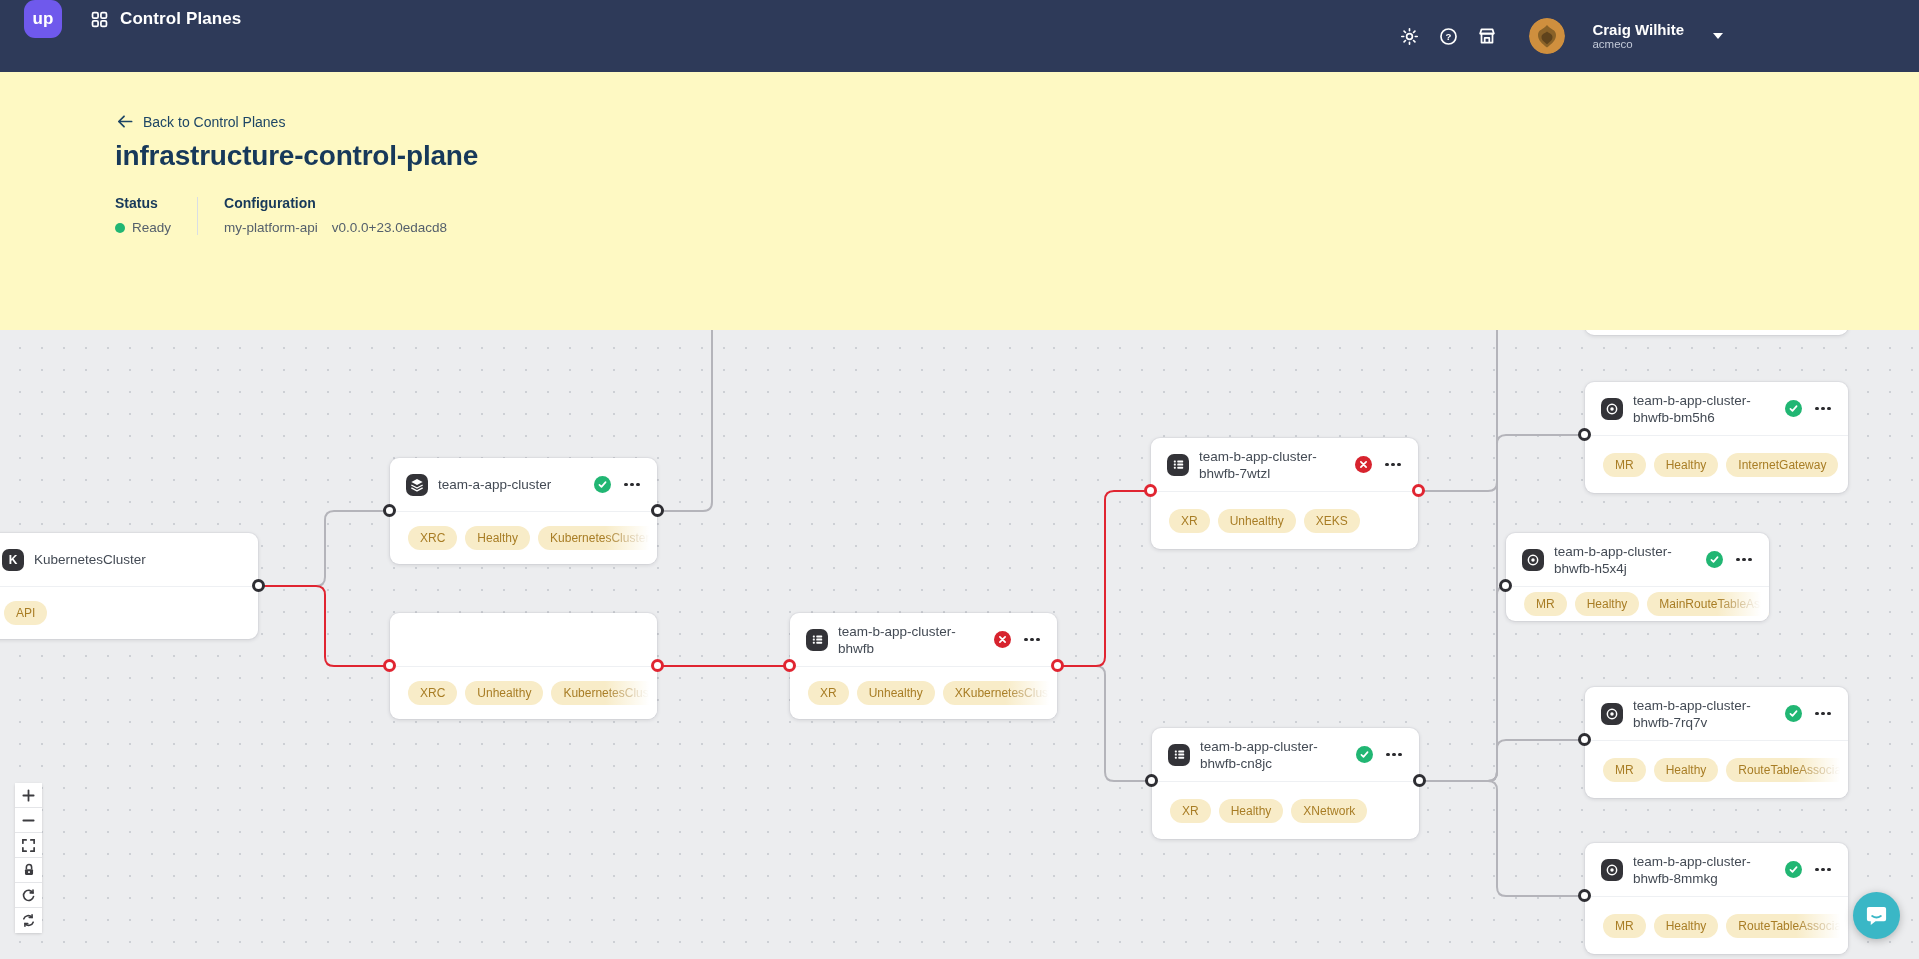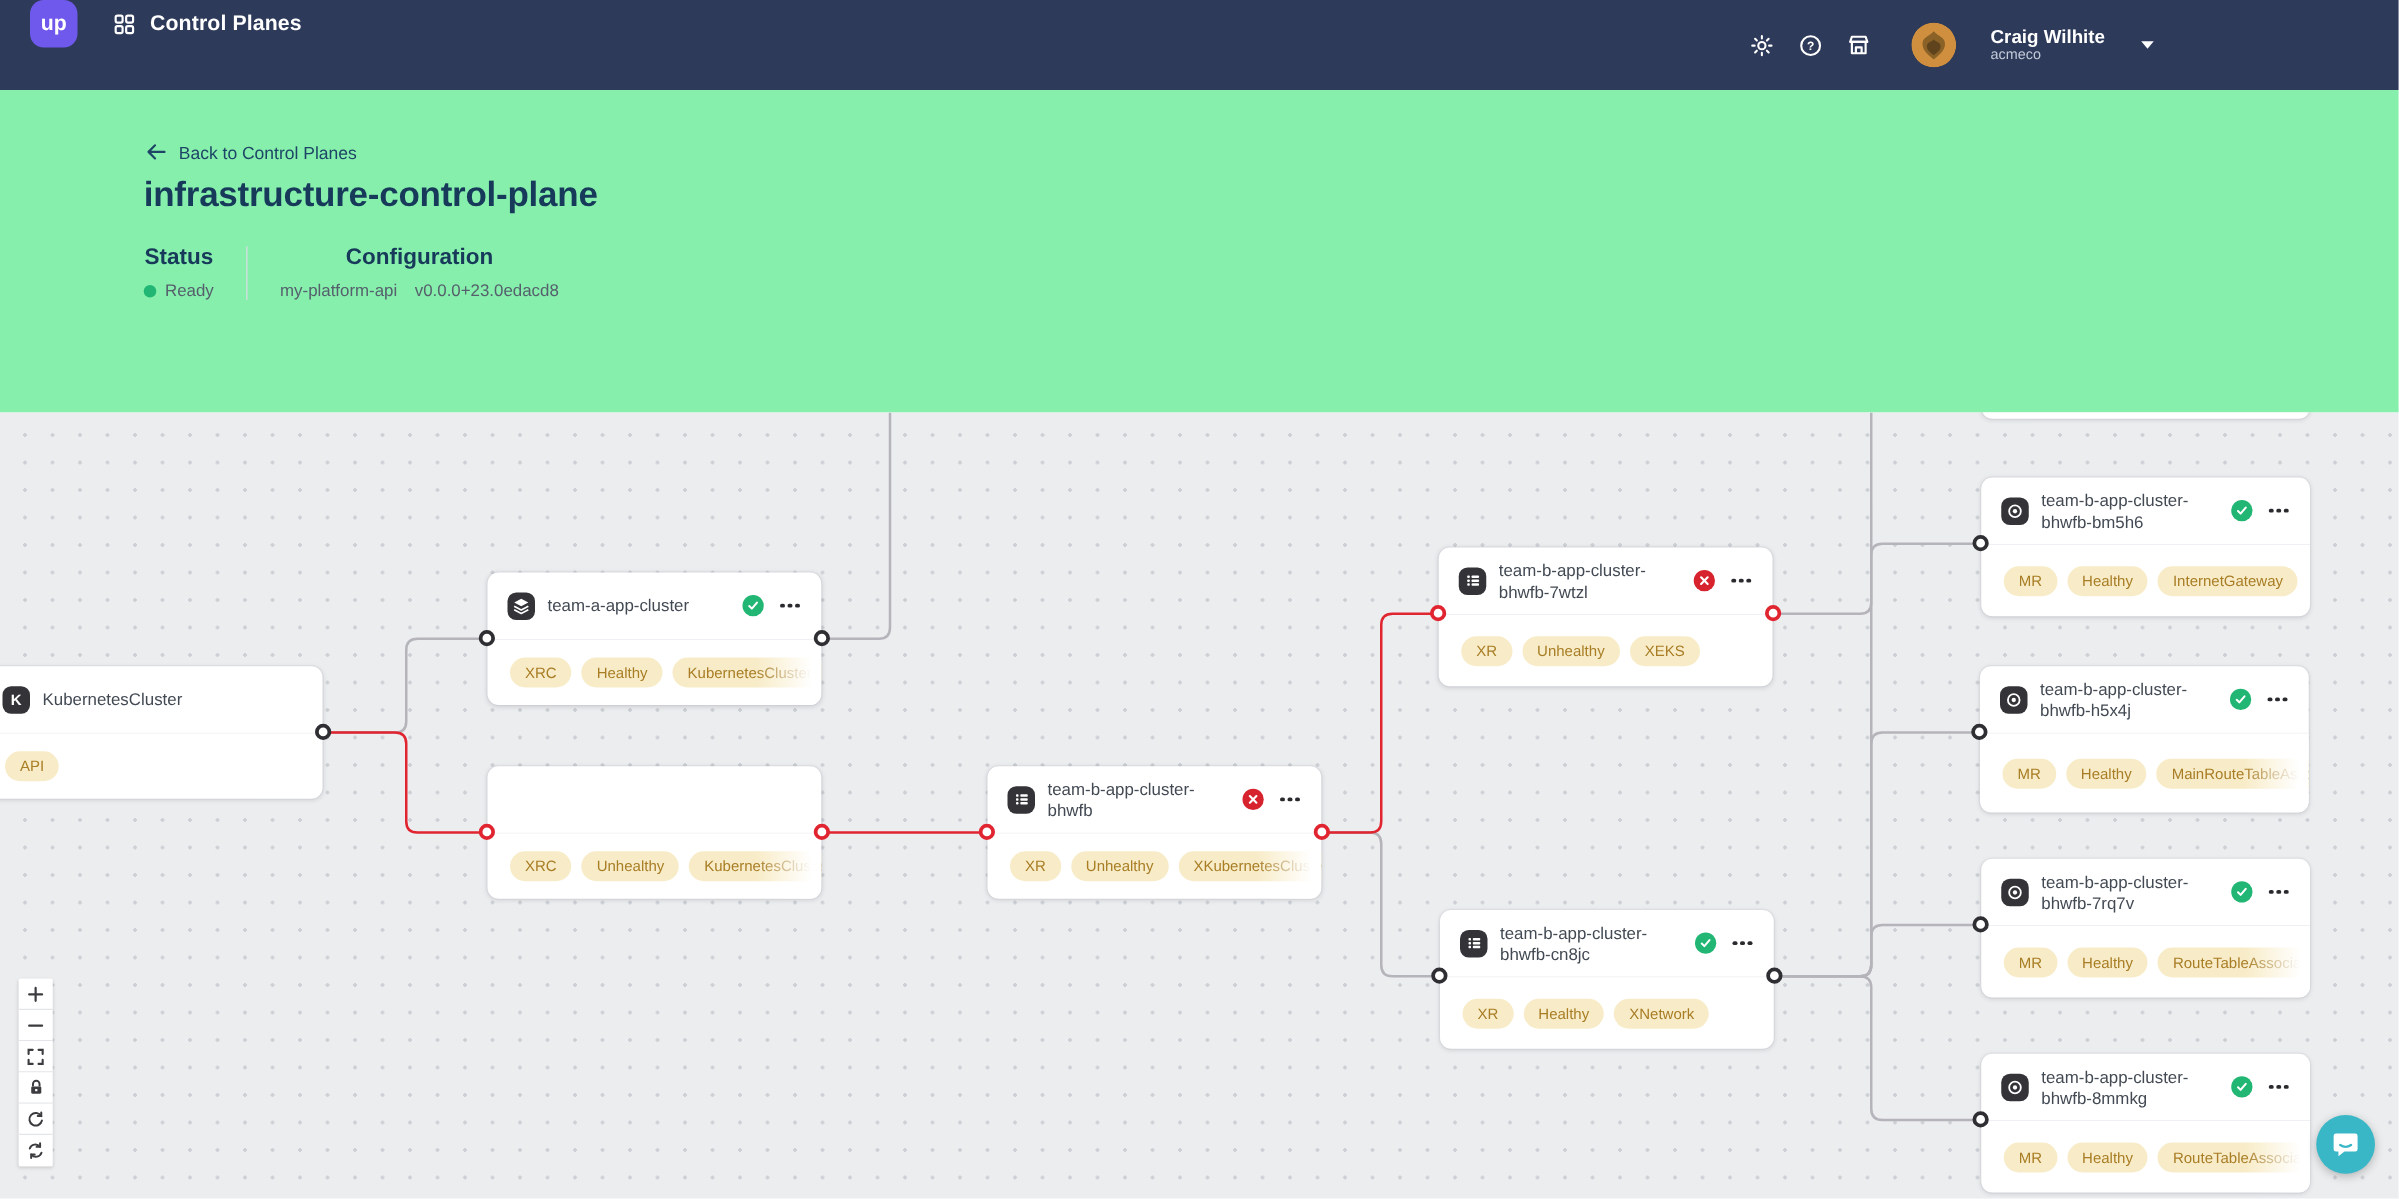--- a/index.html
+++ b/index.html
@@ -20,25 +20,25 @@
   .nav-title{color:#fff;font-weight:bold;font-size:17px;margin-left:10px;letter-spacing:.1px;}
   .nav-right{position:absolute;right:196px;top:0;height:72px;display:flex;align-items:center;gap:17px;}
   .icon-btn{width:22px;height:22px;display:flex;align-items:center;justify-content:center;cursor:pointer;}
   .avatar{width:36px;height:36px;border-radius:50%;overflow:hidden;margin-left:14px;cursor:pointer;flex:none;}
   .user-block{margin-left:10px;cursor:pointer;}
   .user-name{color:#fff;font-weight:bold;font-size:15px;line-height:17px;}
   .user-org{color:#c3cad8;font-size:11.5px;line-height:13px;}
   .caret{width:0;height:0;border-left:5.5px solid transparent;border-right:5.5px solid transparent;border-top:6.5px solid #fff;margin-left:12px;cursor:pointer;}
 
   
-  .page-header{position:absolute;top:72px;left:0;width:100%;height:258px;background:#86efac;padding:40px 0 0 115px;}
+  .page-header{position:absolute;top:72px;left:0;width:100%;height:258px;background:#fef9c3;padding:40px 0 0 115px;}
   .back-link{display:flex;align-items:center;gap:9px;color:#1d4565;font-size:14px;cursor:pointer;width:max-content;}
   .page-title{margin-top:9px;font-size:28px;font-weight:bold;color:var(--heading);letter-spacing:-.2px;}
   .meta-row{margin-top:23px;display:flex;align-items:stretch;}
-  .meta-label{font-size:18px;font-weight:bold;color:var(--heading);text-align:center;}
+  .meta-label{font-size:14px;font-weight:bold;color:var(--heading);}
   .meta-value-row{margin-top:9px;display:flex;align-items:flex-end;gap:14px;font-size:13.5px;color:var(--body-text);}
   .status-dot{width:10px;height:10px;border-radius:50%;background:var(--green);display:inline-block;margin-right:7px;vertical-align:-1px;}
   .meta-divider{width:1px;background:#d9dee4;margin:2px 26px 0 26px;}
   .tabs{position:absolute;left:115px;bottom:0;display:flex;}
   .tab{padding:0 23px 13px 23px;font-size:16px;font-weight:bold;color:#1c3d5c;cursor:pointer;border-bottom:3px solid transparent;}
   .tab.active{color:var(--accent-purple);border-bottom-color:var(--accent-purple);}
 
   
   .canvas{position:absolute;top:330px;left:0;width:1919px;height:629px;background:var(--canvas-bg);overflow:hidden;
     background-image:radial-gradient(circle,#cdd0d5 1.3px,transparent 1.5px);background-size:22px 22px;background-position:9px 7px;}
@@ -368,21 +368,21 @@
     </div>
     <div class="node-body">
       <div class="badges">
               <span class="badge">MR</span>
               <span class="badge">Healthy</span>
               <span class="badge">InternetGateway</span>
             </div>
     </div>
   <div class="port left" style="top: 46px;"></div>
         </div>
-        <div class="node" style="left: 1584px; top: 203px; width: 263px; height: 117px;">
+        <div class="node" style="left: 1506px; top: 203px; width: 263px; height: 88px;">
     <div class="node-header">
       <span class="node-icon">
 
         <svg width="16" height="16" viewBox="0 0 24 24">
                 <circle cx="12" cy="12" r="7" fill="none" stroke="#fff" stroke-width="2.2"></circle>
                 <circle cx="12" cy="12" r="2.6" fill="#fff"></circle>
               </svg>
       </span>
       <span class="node-label">team-b-app-cluster-bhwfb-h5x4j</span>
       <span class="node-status status-ok">

